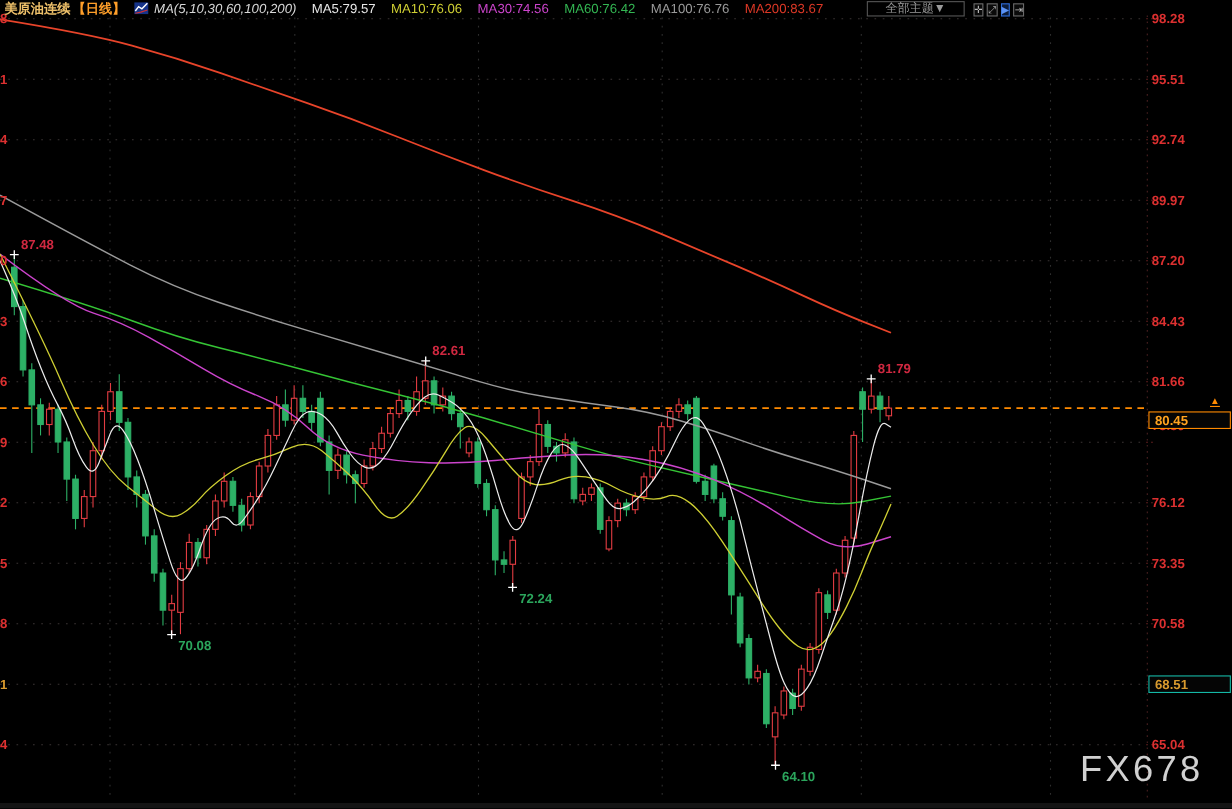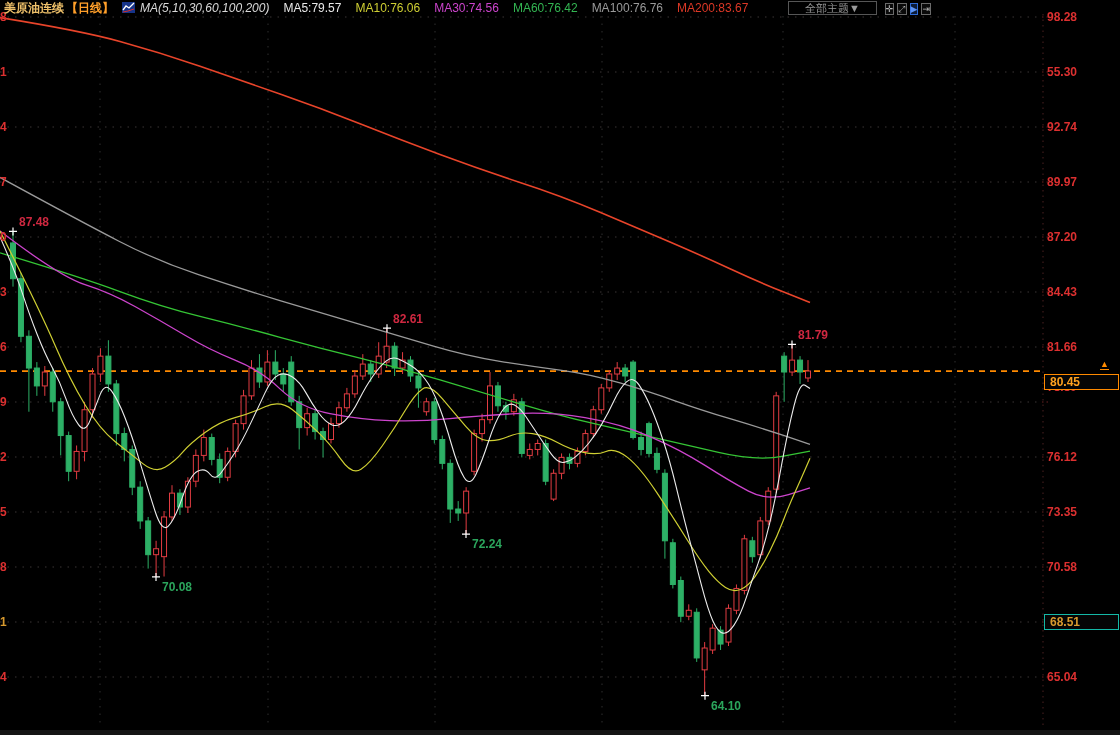--- a/index.html
+++ b/index.html
@@ -524,21 +524,21 @@
     <span class="tb-magroup">MA(5,10,30,60,100,200)</span>
     <span id="ma-readouts"><span class="tb-ma" style="color: rgb(232, 232, 232);">MA5:79.57</span><span class="tb-ma" style="color: rgb(207, 207, 51);">MA10:76.06</span><span class="tb-ma" style="color: rgb(204, 68, 204);">MA30:74.56</span><span class="tb-ma" style="color: rgb(51, 181, 82);">MA60:76.42</span><span class="tb-ma" style="color: rgb(154, 154, 154);">MA100:76.76</span><span class="tb-ma" style="color: rgb(221, 56, 38);">MA200:83.67</span></span>
     <span class="tb-spacer"></span>
     <span class="tb-theme">全部主题▼</span>
     <span id="tb-icons"><span class="tb-icon">✛</span><span class="tb-icon">⤢</span><span class="tb-icon active">▶</span><span class="tb-icon">⇥</span></span>
     <span style="width:6px;"></span>
   </div>
 
   <div id="axis-labels">
       <div class="tick-label" style="top: 10px;">98.28</div>
-      <div class="tick-label" style="top: 65px;">55.30</div>
+      <div class="tick-label" style="top: 65px;">95.51</div>
       <div class="tick-label" style="top: 120px;">92.74</div>
       <div class="tick-label" style="top: 175px;">89.97</div>
       <div class="tick-label" style="top: 230px;">87.20</div>
       <div class="tick-label" style="top: 285px;">84.43</div>
       <div class="tick-label" style="top: 340px;">81.66</div>
       <div class="tick-label" style="top: 380px;">78.89</div>
       <div class="tick-label" style="top: 450px;">76.12</div>
       <div class="tick-label" style="top: 505px;">73.35</div>
       <div class="tick-label" style="top: 560px;">70.58</div>
       <div class="tick-label" style="top: 670px;">65.04</div>
@@ -556,14 +556,15 @@
       <div class="left-digit" style="top: 505px;">5</div>
       <div class="left-digit" style="top: 560px;">8</div>
       <div class="left-digit accent" style="top: 615px;">1</div>
       <div class="left-digit" style="top: 670px;">4</div>
     </div>
 
   <div id="cur-price-box" style="top: 374.025px;">80.45</div>
   <div id="price-arrow" style="top: 359.025px;">▲</div>
   <div id="marker-box" style="top: 614px;">68.51</div>
 
+  <div id="watermark">FX678</div>
   <div id="bottom-strip"></div>
 </div>
 
 </body></html>

